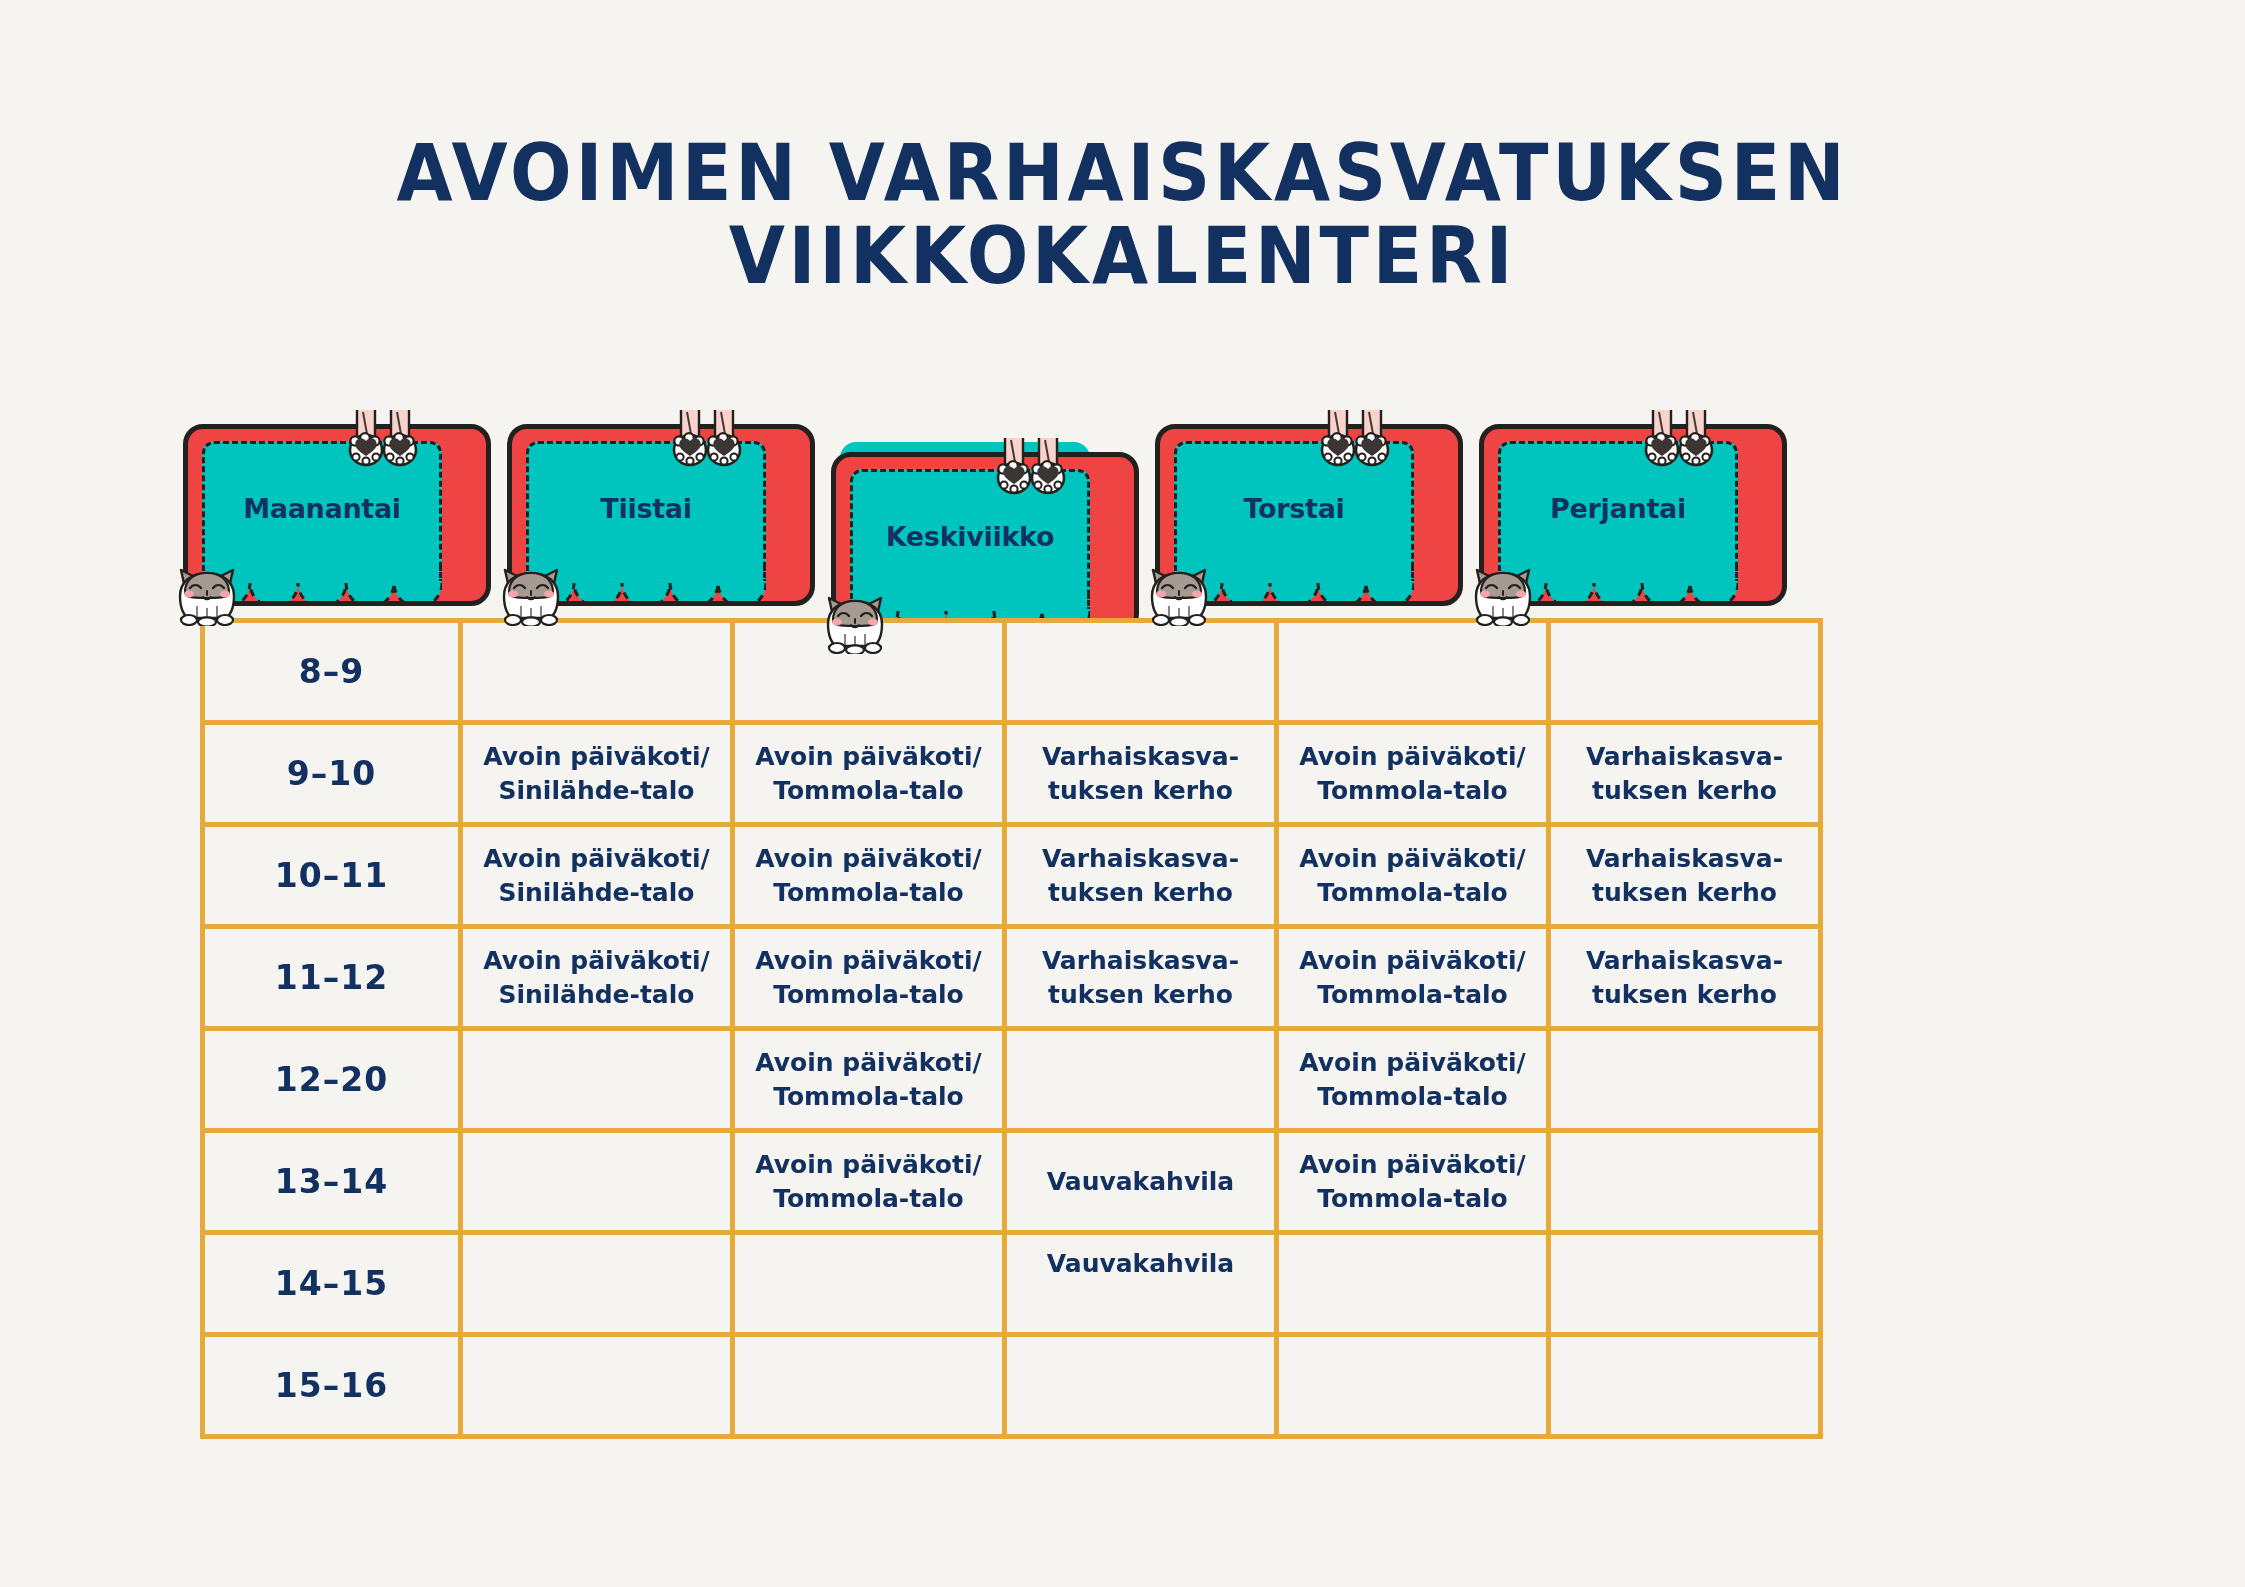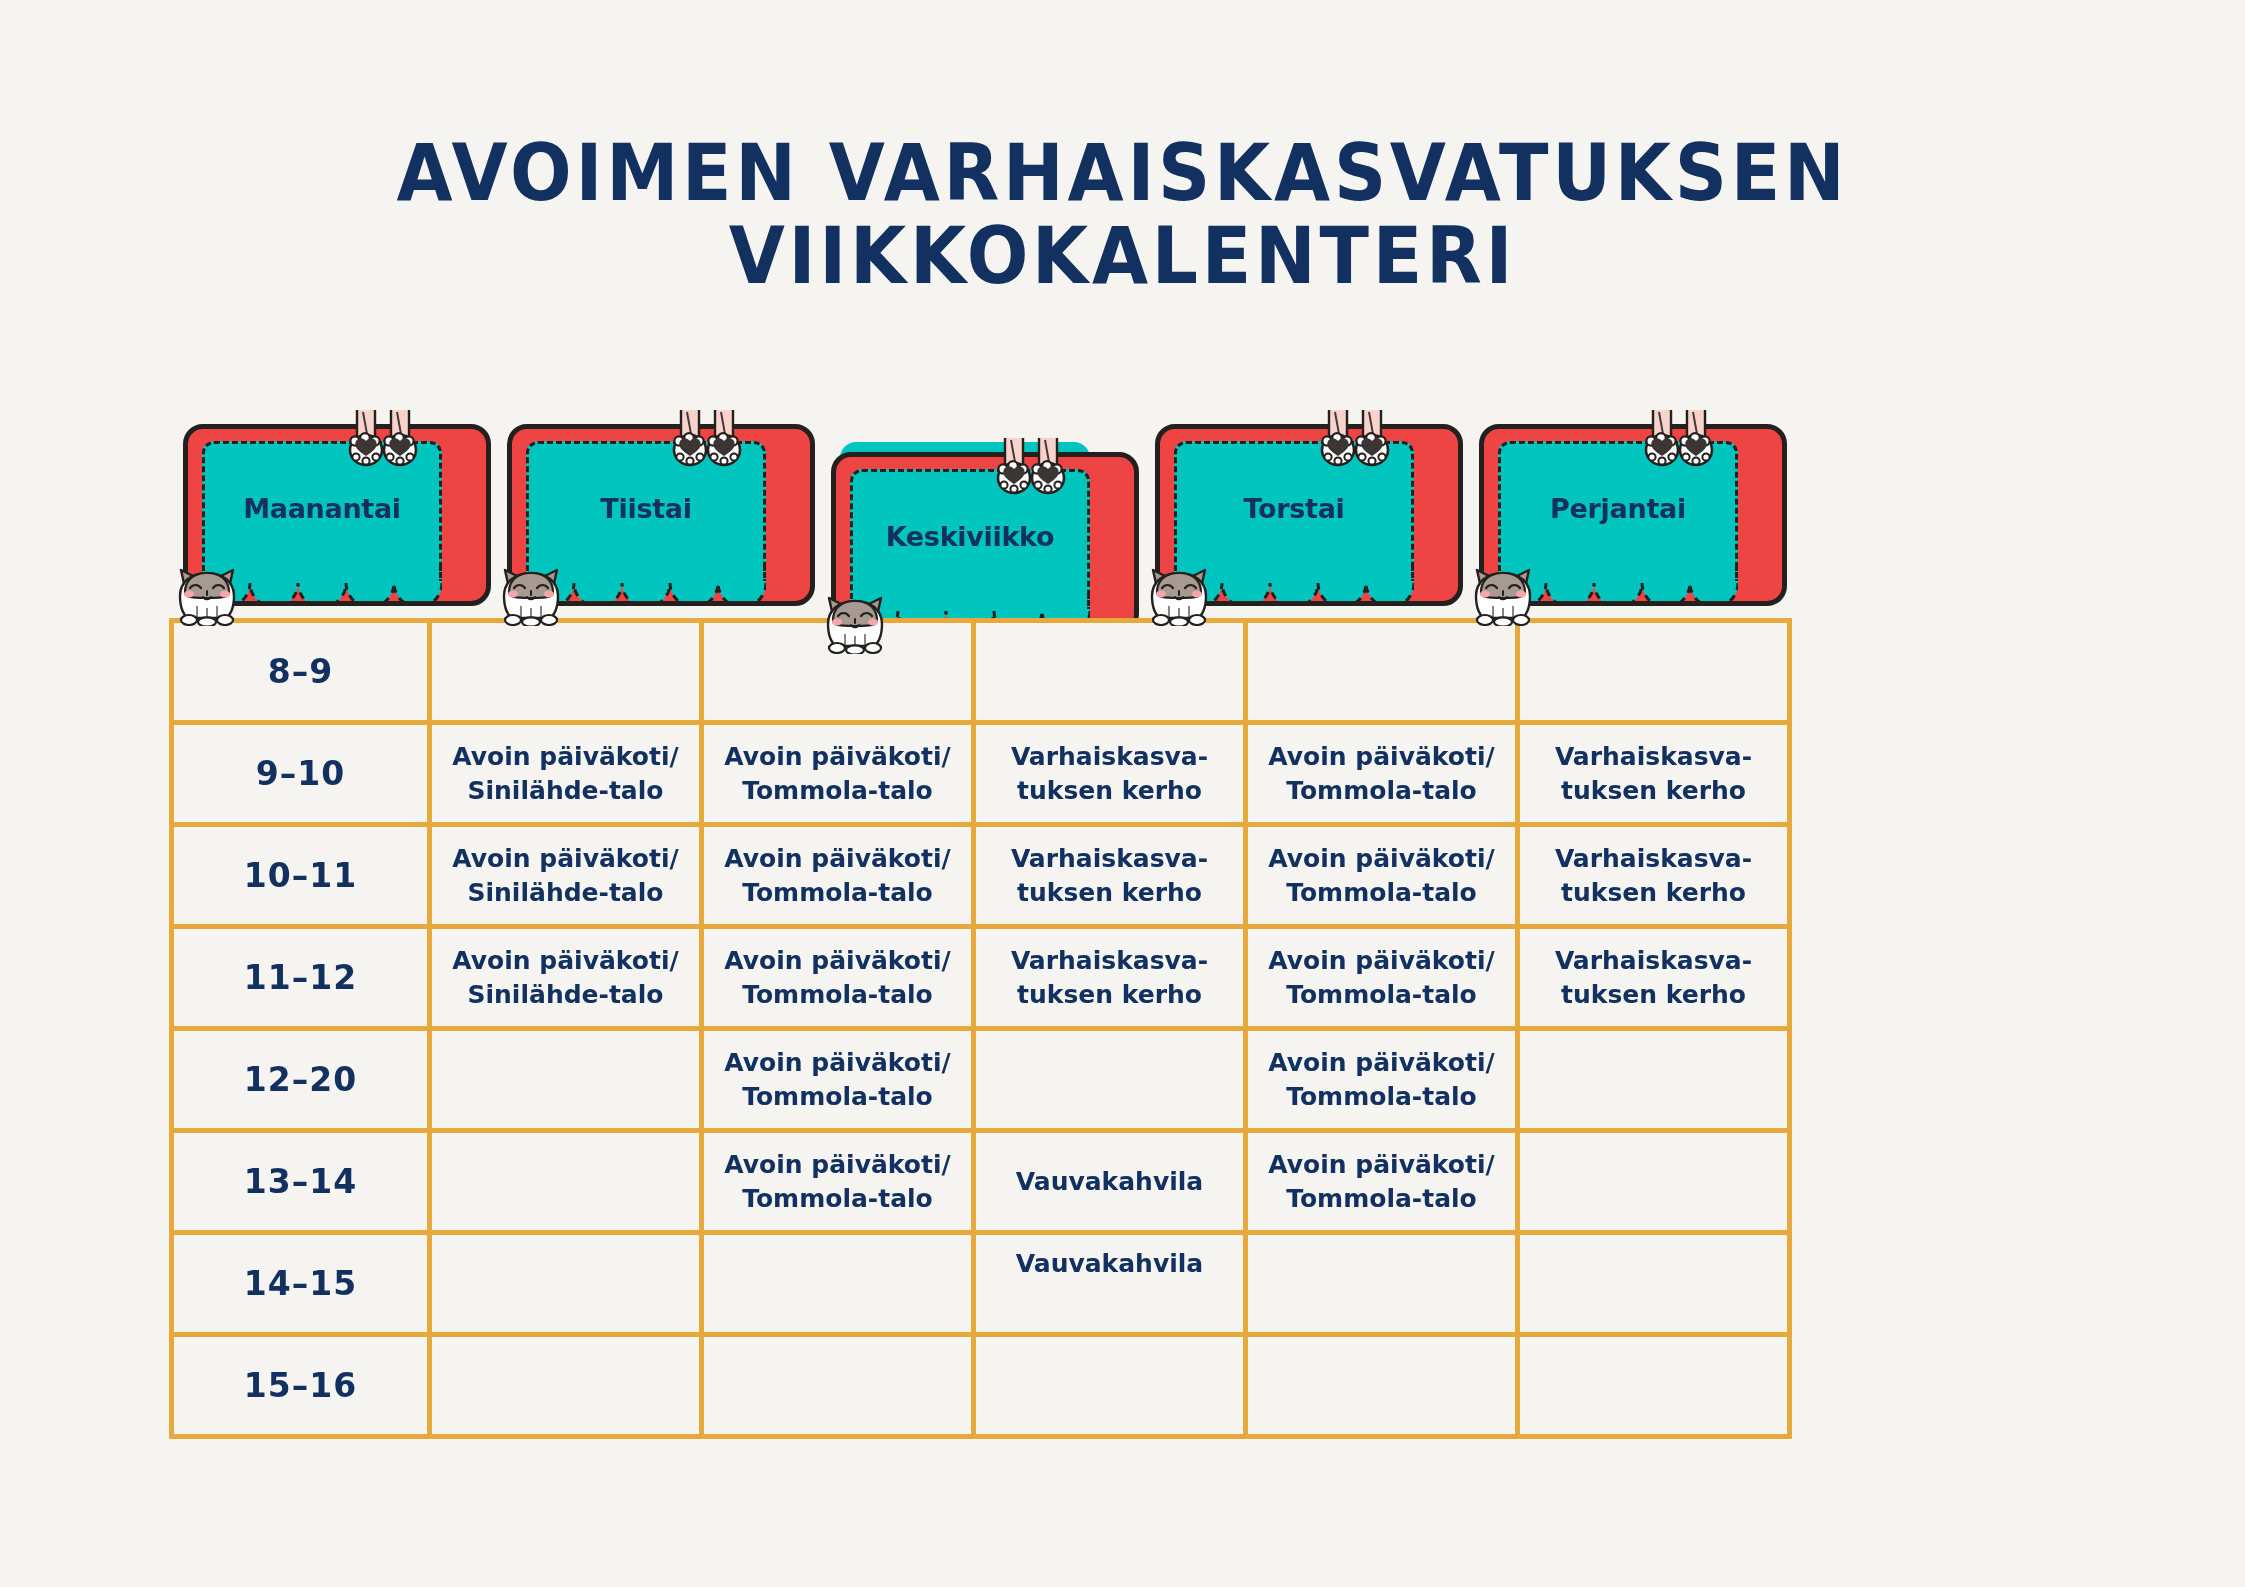--- a/index.html
+++ b/index.html
@@ -135,21 +135,21 @@
     left: -6px;
     bottom: -20px;
     width: 60px;
     height: 64px;
     z-index: 7;
   }
 
   
   .cal-table {
     position: absolute;
-    left: 169px;
+    left: 200px;
     top: 618px;
     width: 1619px;
     border-collapse: collapse;
     table-layout: fixed;
   }
   .cal-table td {
     border: 5px solid #e8a93c;
     background: #f5f4f0;
     text-align: center;
     vertical-align: middle;

